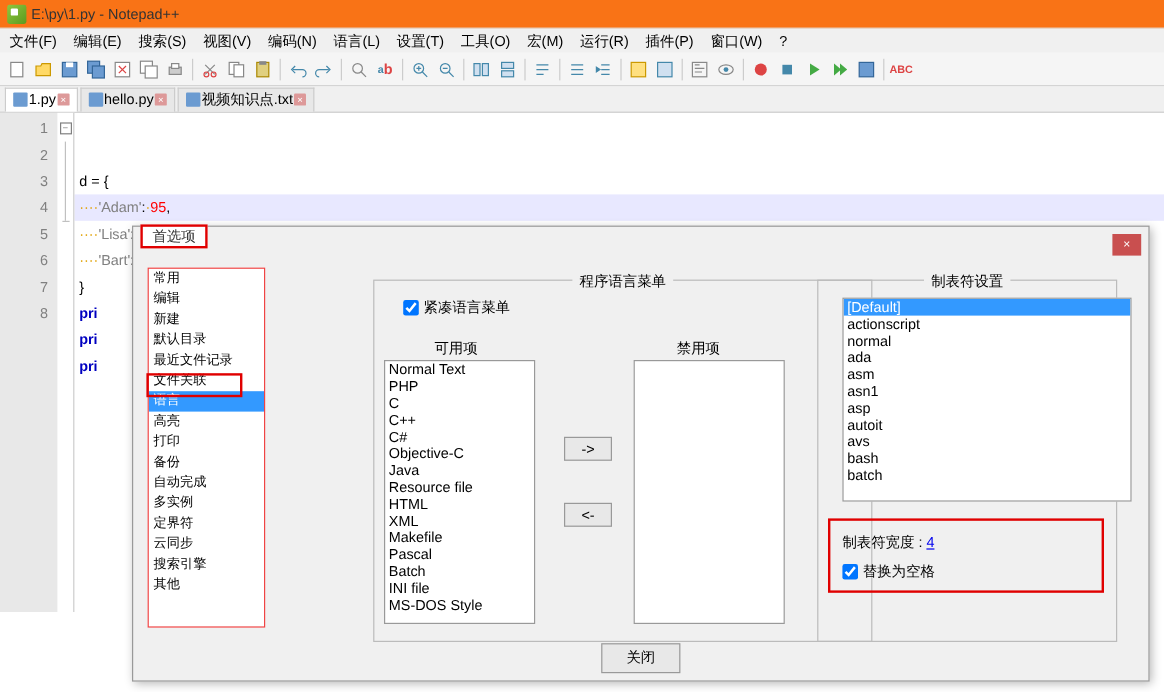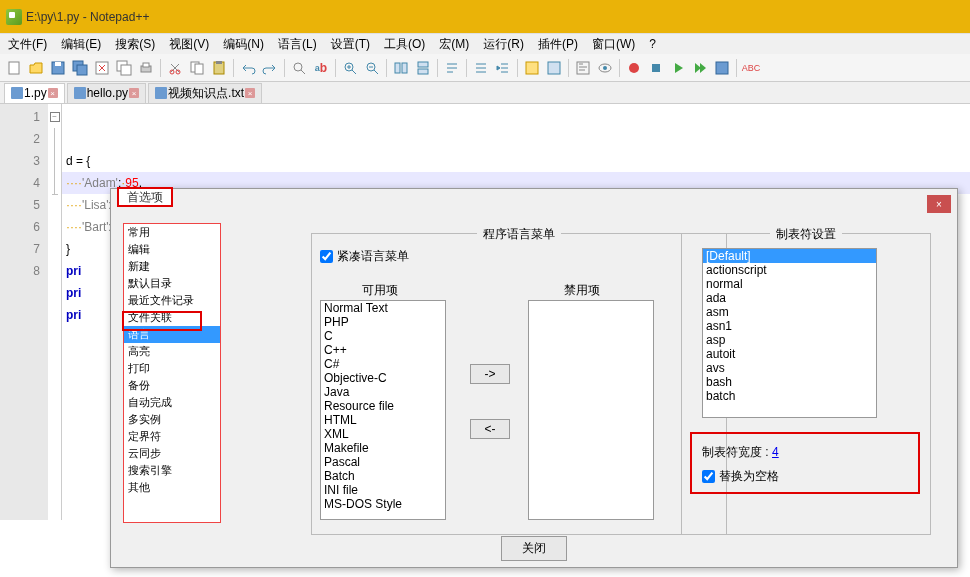--- a/index.html
+++ b/index.html
@@ -1,17 +1,17 @@
 <!DOCTYPE html>
 <html><head>
 <meta charset="utf-8">
 <style>
 *{margin:0;padding:0;box-sizing:border-box;font-family:"Microsoft YaHei","SimSun",sans-serif;font-size:12px}
 body{background:#fff;width:970px;height:577px;overflow:hidden}
-.titlebar{height:34px;background:#eab308;display:flex;align-items:center;padding:0 6px;border-bottom:1px solid #e0e0e0}
+.titlebar{height:24px;background:#f97316;display:flex;align-items:center;padding:0 6px;border-bottom:1px solid #e0e0e0}
 .title-icon{width:16px;height:16px;margin-right:4px;background:linear-gradient(135deg,#8fc73e,#5b9a1f);border-radius:2px;position:relative}
 .title-icon::after{content:"";position:absolute;top:3px;left:3px;width:6px;height:6px;background:#fff;border-radius:1px}
 .titlebar-text{color:#333}
 .menubar{height:20px;display:flex;align-items:center;padding:0 4px;gap:6px;background:#f0f0f0}
 .menu-item{padding:2px 4px;cursor:default}
 .toolbar{height:28px;display:flex;align-items:center;padding:0 4px;gap:2px;background:#f5f5f5;border-bottom:1px solid #ccc}
 .tb-btn{width:20px;height:20px;display:flex;align-items:center;justify-content:center;cursor:pointer;border:1px solid transparent}
 .tb-sep{width:1px;height:18px;background:#ccc;margin:0 2px}
 .tabbar{height:22px;display:flex;align-items:center;background:#f0f0f0;border-bottom:1px solid #ccc;padding-left:4px}
 .tab{display:flex;align-items:center;height:20px;padding:0 6px;background:#e8e8e8;border:1px solid #ccc;border-bottom:none;margin-right:2px;gap:1px;cursor:pointer}
@@ -244,21 +244,21 @@
         <path d="M3 3l6 5-6 5z" fill="#4a4"></path>
         <path d="M8 3l6 5-6 5z" fill="#4a4"></path>
       </svg>
     </div>
   <div class="tb-btn">
       <svg width="16" height="16">
         <rect x="2" y="2" width="12" height="12" fill="#6b9bd1" stroke="#369"></rect>
       </svg>
     </div>
   <div class="tb-sep"></div>
-  <div class="tb-btn" style="font-size:9px;color:#d44;font-weight:normal">ABC</div>
+  <div class="tb-btn" style="font-size:9px;color:#d44;font-weight:bold">ABC</div>
 </div>
 
 <div class="tabbar">
   <div class="tab active">
     <div class="tab-icon"></div>
     <span>1.py</span>
     <div class="tab-close">×</div>
   </div>
   <div class="tab">
     <div class="tab-icon"></div>
@@ -320,21 +320,21 @@
       <div class="cat-item">多实例</div>
       <div class="cat-item">定界符</div>
       <div class="cat-item">云同步</div>
       <div class="cat-item">搜索引擎</div>
       <div class="cat-item">其他</div>
     </div>
     <div class="hl-red" style="top:98px;left:11px;width:80px;height:20px"></div>
 
     <div class="group" style="top:20px;left:200px;width:416px;height:302px">
       <div class="group-title">程序语言菜单</div>
-      <label class="chk" style="margin-top:6px;margin-left:0">
+      <label class="chk" style="margin-top:6px;margin-left:16px">
           <input type="checkbox" checked="" style="">
           <span>紧凑语言菜单</span>
         </label>
       <div class="label" style="position:absolute;top:48px;left:50px">可用项</div>
       <div class="label" style="position:absolute;top:48px;left:252px">禁用项</div>
       <div class="listbox" style="position:absolute;top:66px;left:8px;width:126px;height:220px">
         <div>Normal Text</div>
         <div>PHP</div>
         <div>C</div>
         <div>C++</div>
@@ -350,21 +350,21 @@
         <div>INI file</div>
         <div>MS-DOS Style</div>
       </div>
       <button class="btn" style="position:absolute;top:130px;left:158px;width:40px">-&gt;</button>
       <button class="btn" style="position:absolute;top:185px;left:158px;width:40px">&lt;-</button>
       <div class="listbox" style="position:absolute;top:66px;left:216px;width:126px;height:220px"></div>
     </div>
 
     <div class="group" style="top:20px;left:570px;width:250px;height:302px">
       <div class="group-title">制表符设置</div>
-      <div class="listbox" style="position:absolute;top:14px;left:20px;width:175px;height:170px">
+      <div class="listbox" style="position:absolute;top:14px;left:20px;width:241px;height:170px">
         <div class="sel">[Default]</div>
         <div>actionscript</div>
         <div>normal</div>
         <div>ada</div>
         <div>asm</div>
         <div>asn1</div>
         <div>asp</div>
         <div>autoit</div>
         <div>avs</div>
         <div>bash</div>

